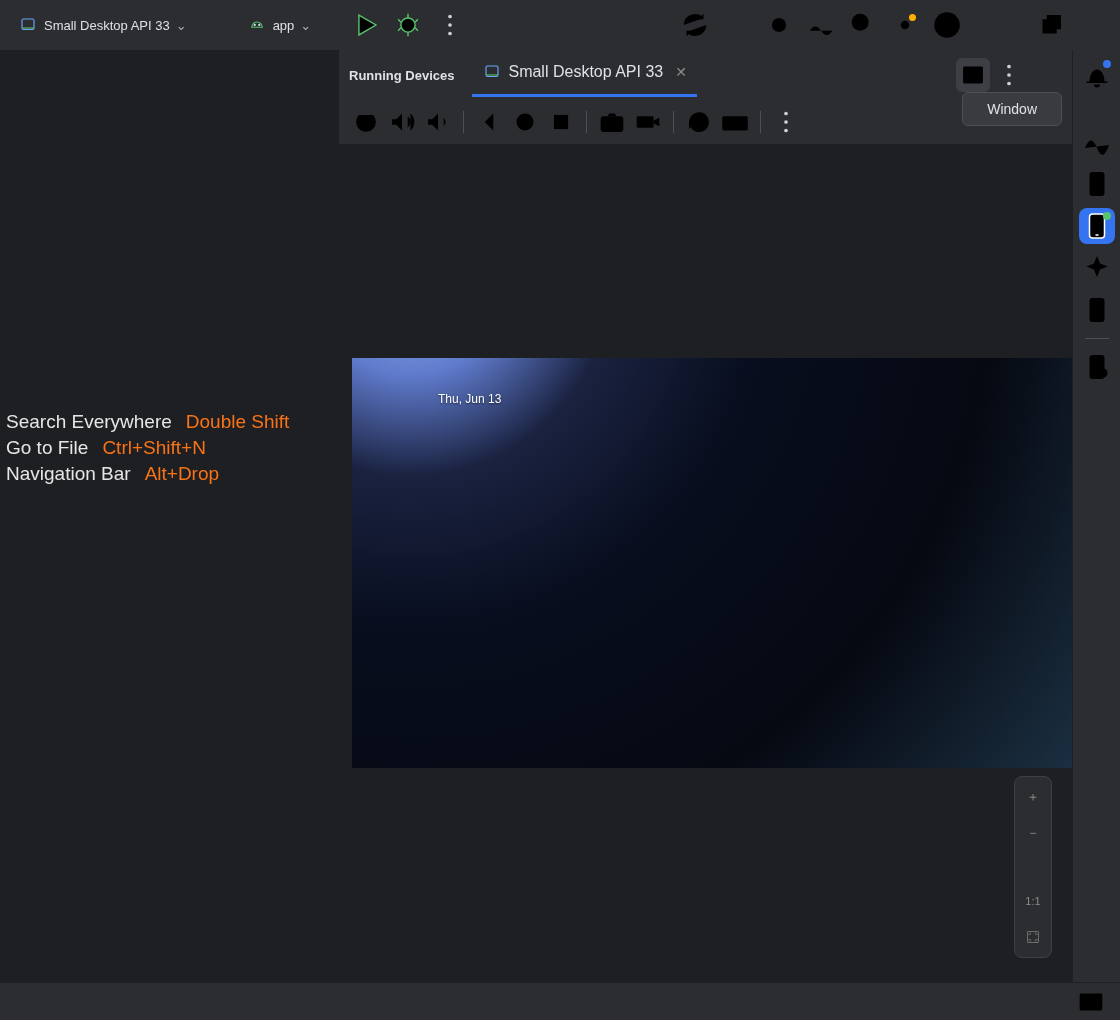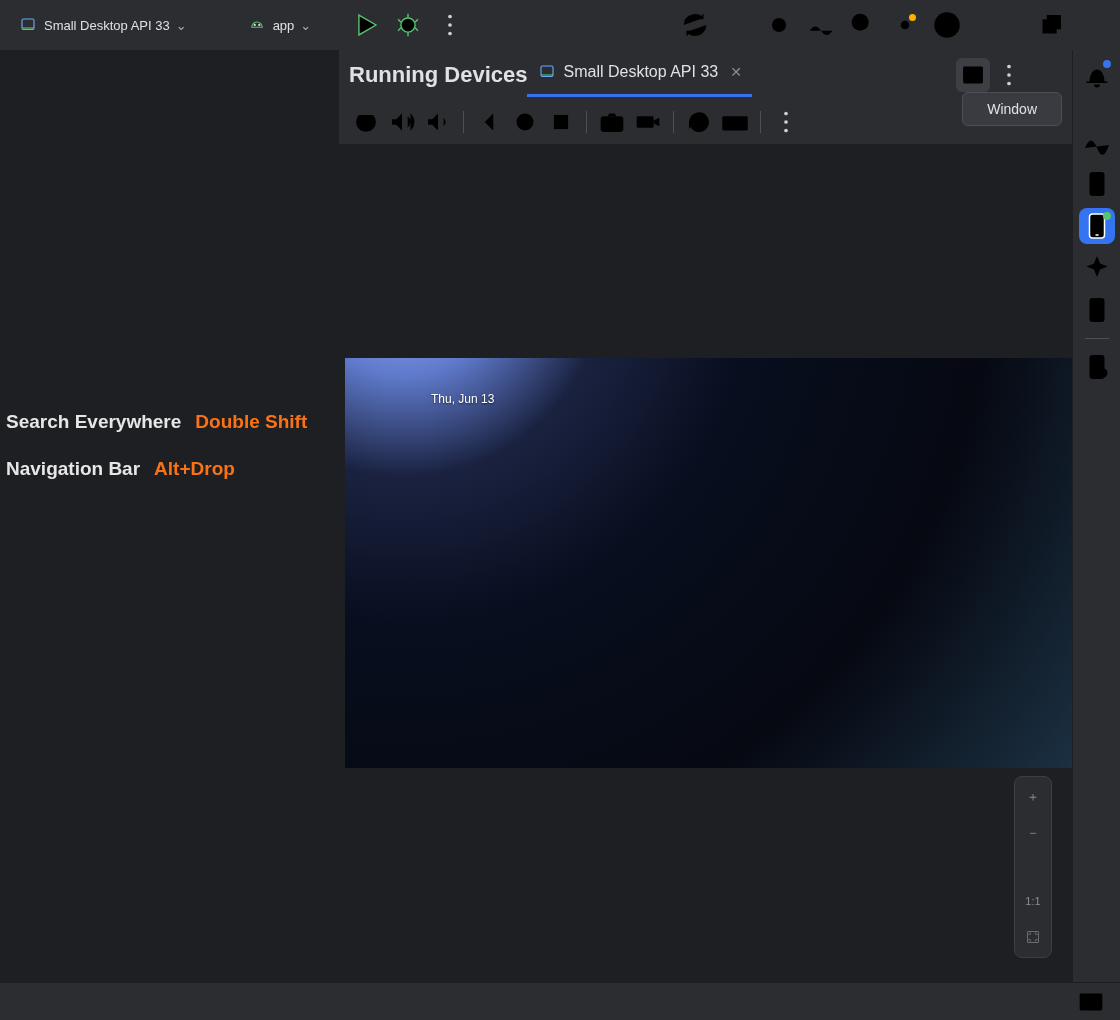--- a/index.html
+++ b/index.html
@@ -23,39 +23,39 @@
 }
 .dev-sel { display: flex; align-items: center; gap: 6px; padding: 4px 8px; border-radius: 4px; cursor: pointer; }
 .icon { width: 20px; height: 20px; display: inline-flex; align-items: center; justify-content: center; }
 .icon svg { width: 18px; height: 18px; stroke: #ced0d6; fill: none; stroke-width: 1.5; }
 .tb-btn { width: 34px; height: 34px; display: flex; align-items: center; justify-content: center; border-radius: 6px; cursor: pointer; position: relative; }
 .spacer { flex: 1; }
 .tb-btn .dot { position: absolute; top: 6px; right: 6px; width: 7px; height: 7px; border-radius: 50%; background: #ffb100; }
 
 .body-row { flex: 1; display: flex; min-height: 0; }
 .editor-empty { width: 338px; background: #1e1f22; border-top: 1px solid #1e1f22; position: relative; }
-.shortcuts { position: absolute; top: 360px; left: 6px; display: flex; flex-direction: column; gap: 25px; font-weight: bold; }
+.shortcuts { position: absolute; top: 360px; left: 6px; display: flex; flex-direction: column; gap: 4px; }
 .sc-row { display: flex; align-items: center; gap: 14px; font-size: 19px; }
 .sc-label { color: #e6e6e6; }
 .sc-key { color: #f97316; }
 
 .emu-panel { flex:1; display:flex; flex-direction:column; background:#2b2d30; border-left:1px solid #1e1f22; min-width:0; }
 .panel-head { height:50px; display:flex; align-items:center; padding:0 10px; }
-.panel-title { font-size:22px; font-weight:600; color:#dfe1e5; }
+.panel-title { font-size:13px; font-weight:600; color:#dfe1e5; margin-right:18px; }
 .dev-tab { display:flex; align-items:center; gap:6px; padding:8px 10px 12px; border-bottom:3px solid #3574f0; font-size:16px; color:#dfe1e5; }
 .close-x { margin-left:6px; color:#8c8c8c; font-size:14px; cursor:pointer; }
 .head-right { display:flex; align-items:center; gap:2px; }
 .tb-btn.active { background:#3d3f45; }
 .tooltip { position:absolute; top:42px; right:10px; background:#393b40; border:1px solid #4c4f55; padding:8px 24px; border-radius:6px; font-size:14px; white-space:nowrap; }
 
 .emu-toolbar { height:44px; display:flex; align-items:center; padding:0 10px; gap:2px; }
 .emu-toolbar .divider { width:1px; height:22px; background:#4c4f55; margin:0 6px; }
 
 .emu-view { flex:1; background:#1e1f22; position:relative; overflow:hidden; }
-.device { position:absolute; top:214px; left:6px; width:732px; height:410px; display:flex; flex-direction:column; }
+.device { position:absolute; top:214px; left:13px; width:732px; height:410px; display:flex; flex-direction:column; }
 .desktop { flex:1; background:radial-gradient(circle at 8% -20%, #9db5f5 0%, #5f7acb 12%, #1a2240 24%, #080e1e 42%, #060912 70%, #2a4b63 120%); position:relative; }
 .date-txt { position:absolute; top:34px; left:86px; color:#fff; font-size:12px; text-shadow:0 1px 2px rgba(0,0,0,.6); }
 .taskbar { height:32px; background:#202124; display:flex; align-items:center; padding:0 12px; color:#e8eaed; font-size:11px; }
 .tb-launch { width:18px;height:18px;border-radius:50%;border:1px solid #9aa0a6;margin-right:10px; }
 .dock { display:flex; gap:10px; margin:0 auto; }
 .app { width:20px;height:20px;border-radius:50%; }
 .status { display:flex; align-items:center; gap:8px; }
 
 .zoom-ctrl { position:absolute; bottom:24px; right:20px; width:38px; background:#2b2d30; border:1px solid #3d3f45; border-radius:8px; padding:8px 0; display:flex; flex-direction:column; align-items:center; gap:12px; }
 .zoom-ctrl .zi { width:24px;height:24px;display:flex;align-items:center;justify-content:center;cursor:pointer; color:#8c8c8c; }
@@ -183,20 +183,24 @@
       </svg>
     </div>
 </div>
 
 <div class="body-row">
   <div class="editor-empty">
     <div class="shortcuts">
       <div class="sc-row">
           <span class="sc-label">Search Everywhere</span>
           <span class="sc-key">Double Shift</span>
+        </div>
+      <div class="sc-row">
+          <span class="sc-label">Go to File</span>
+          <span class="sc-key">Ctrl+Shift+N</span>
         </div>
       <div class="sc-row">
           <span class="sc-label">Navigation Bar</span>
           <span class="sc-key">Alt+Drop</span>
         </div>
     </div>
   </div>
 
   <div class="emu-panel">
     <div class="panel-head" style="position:relative;">

